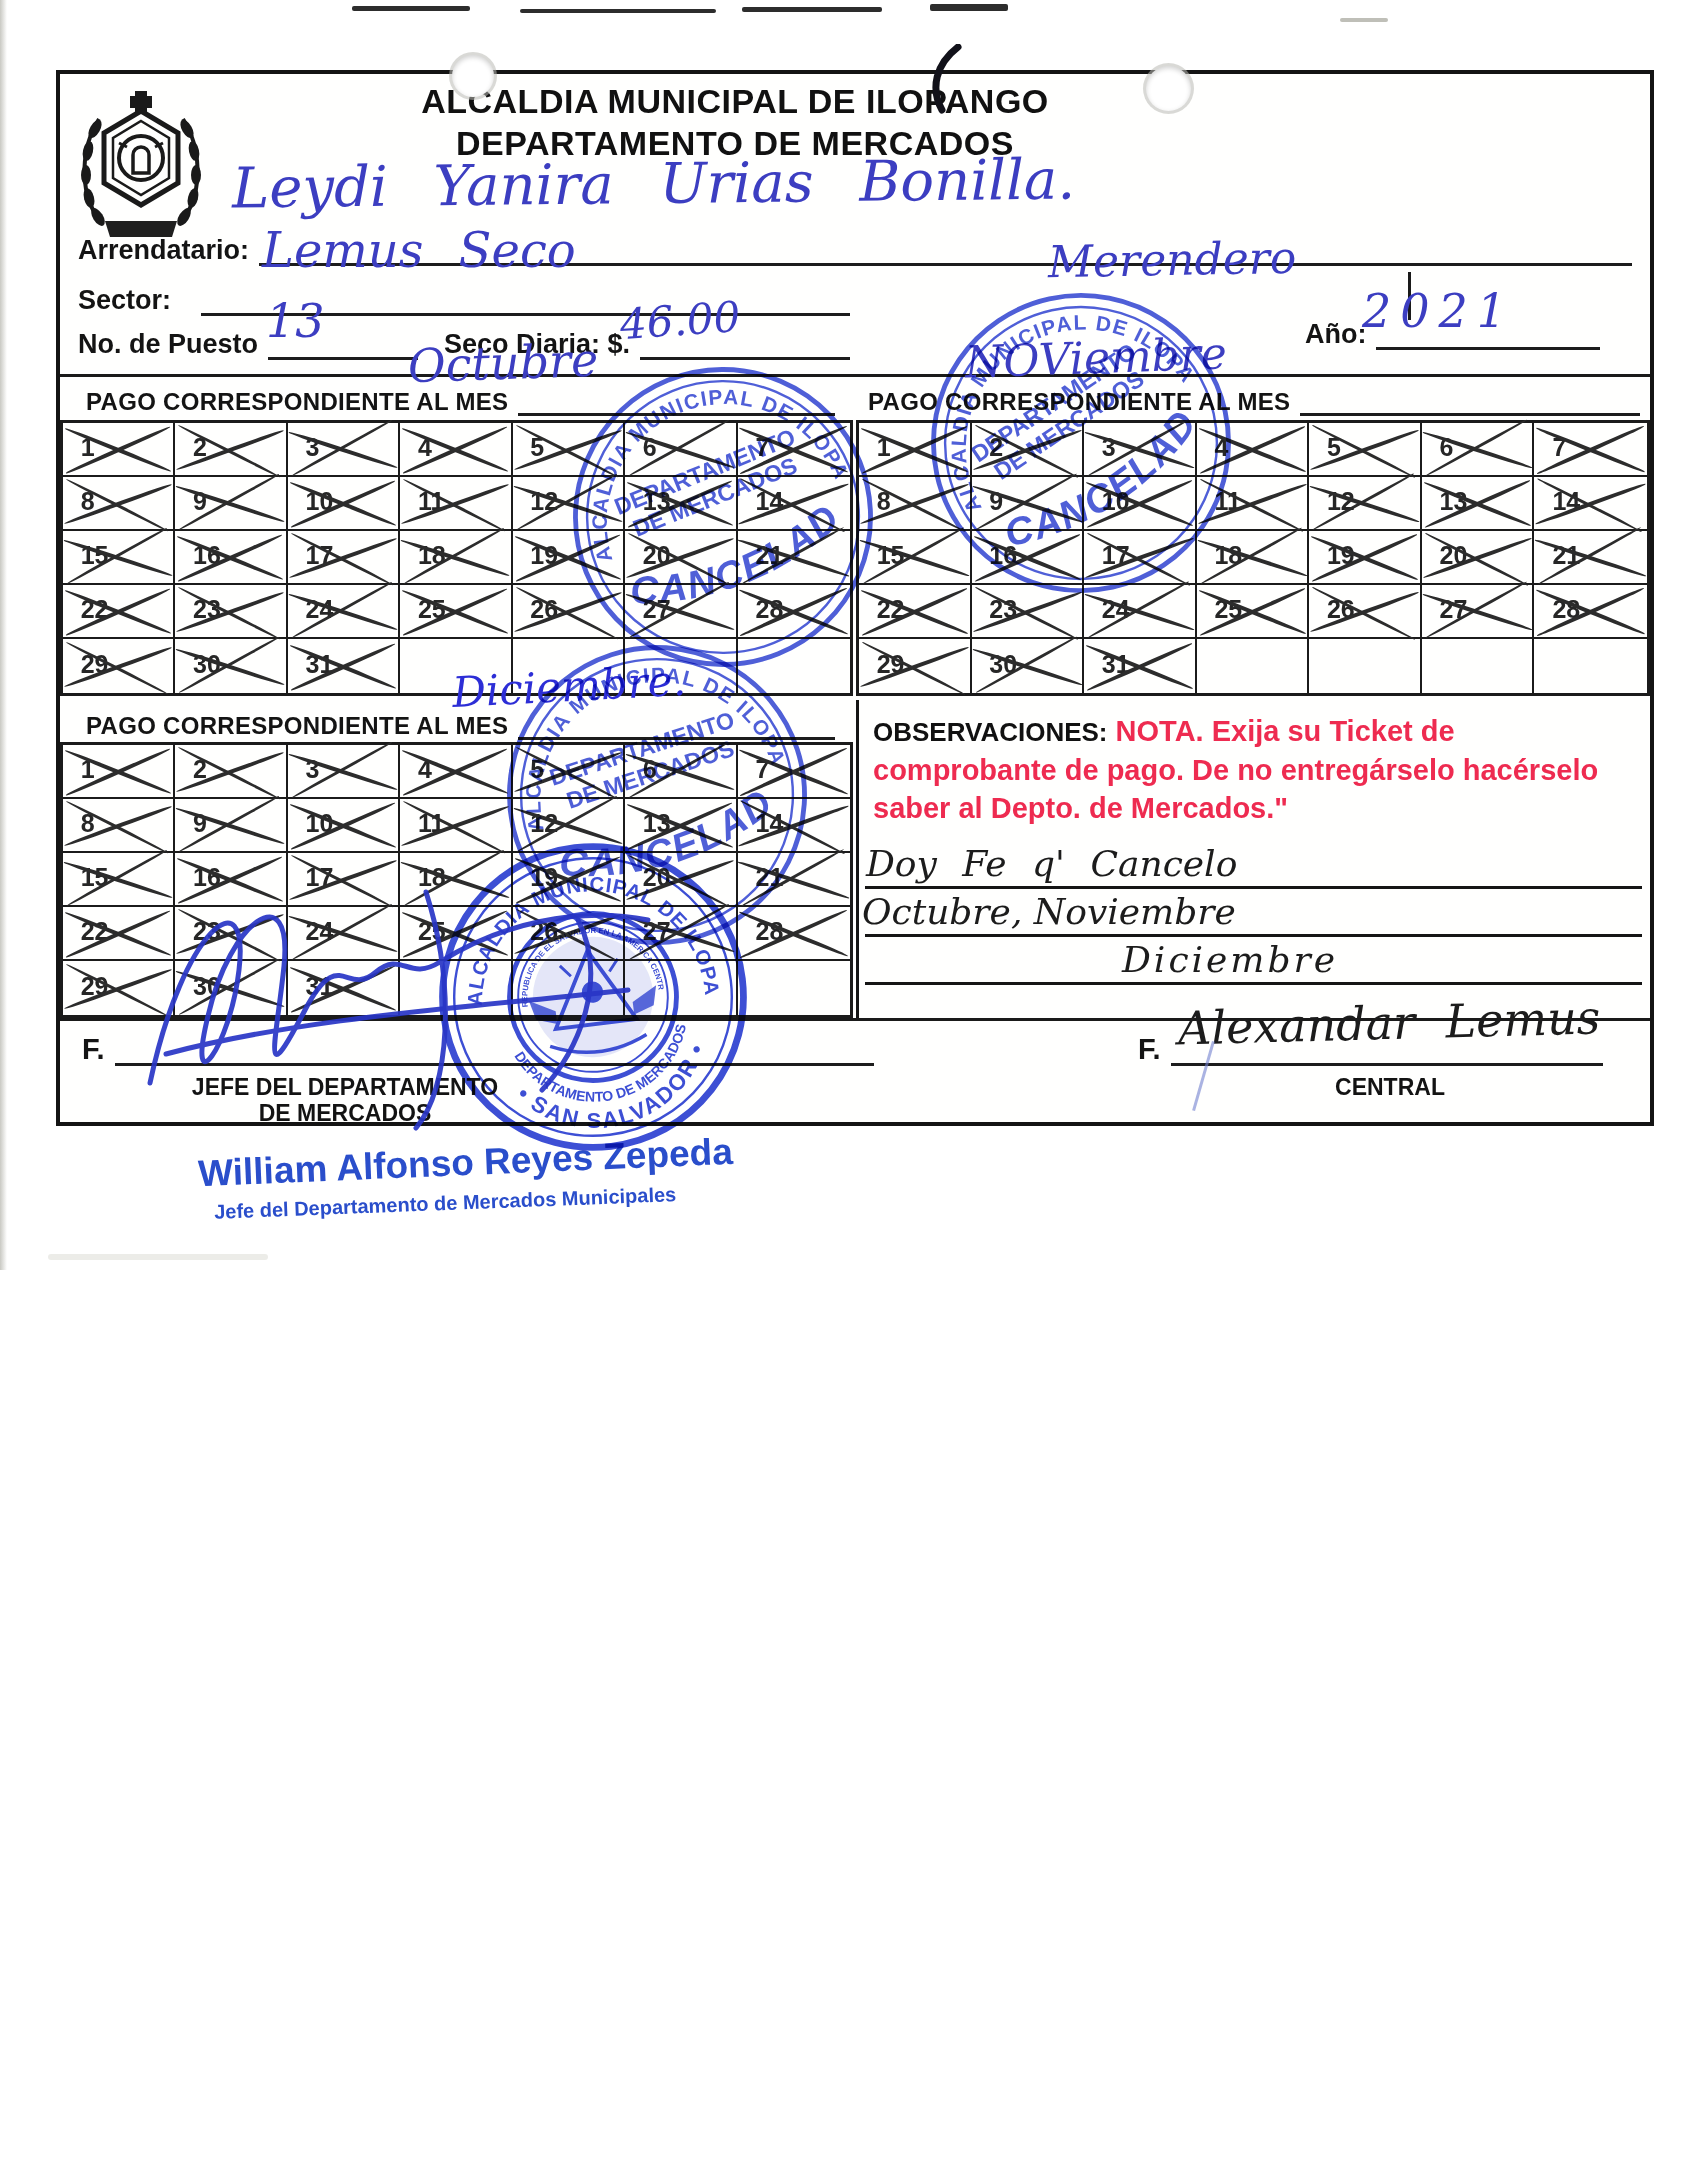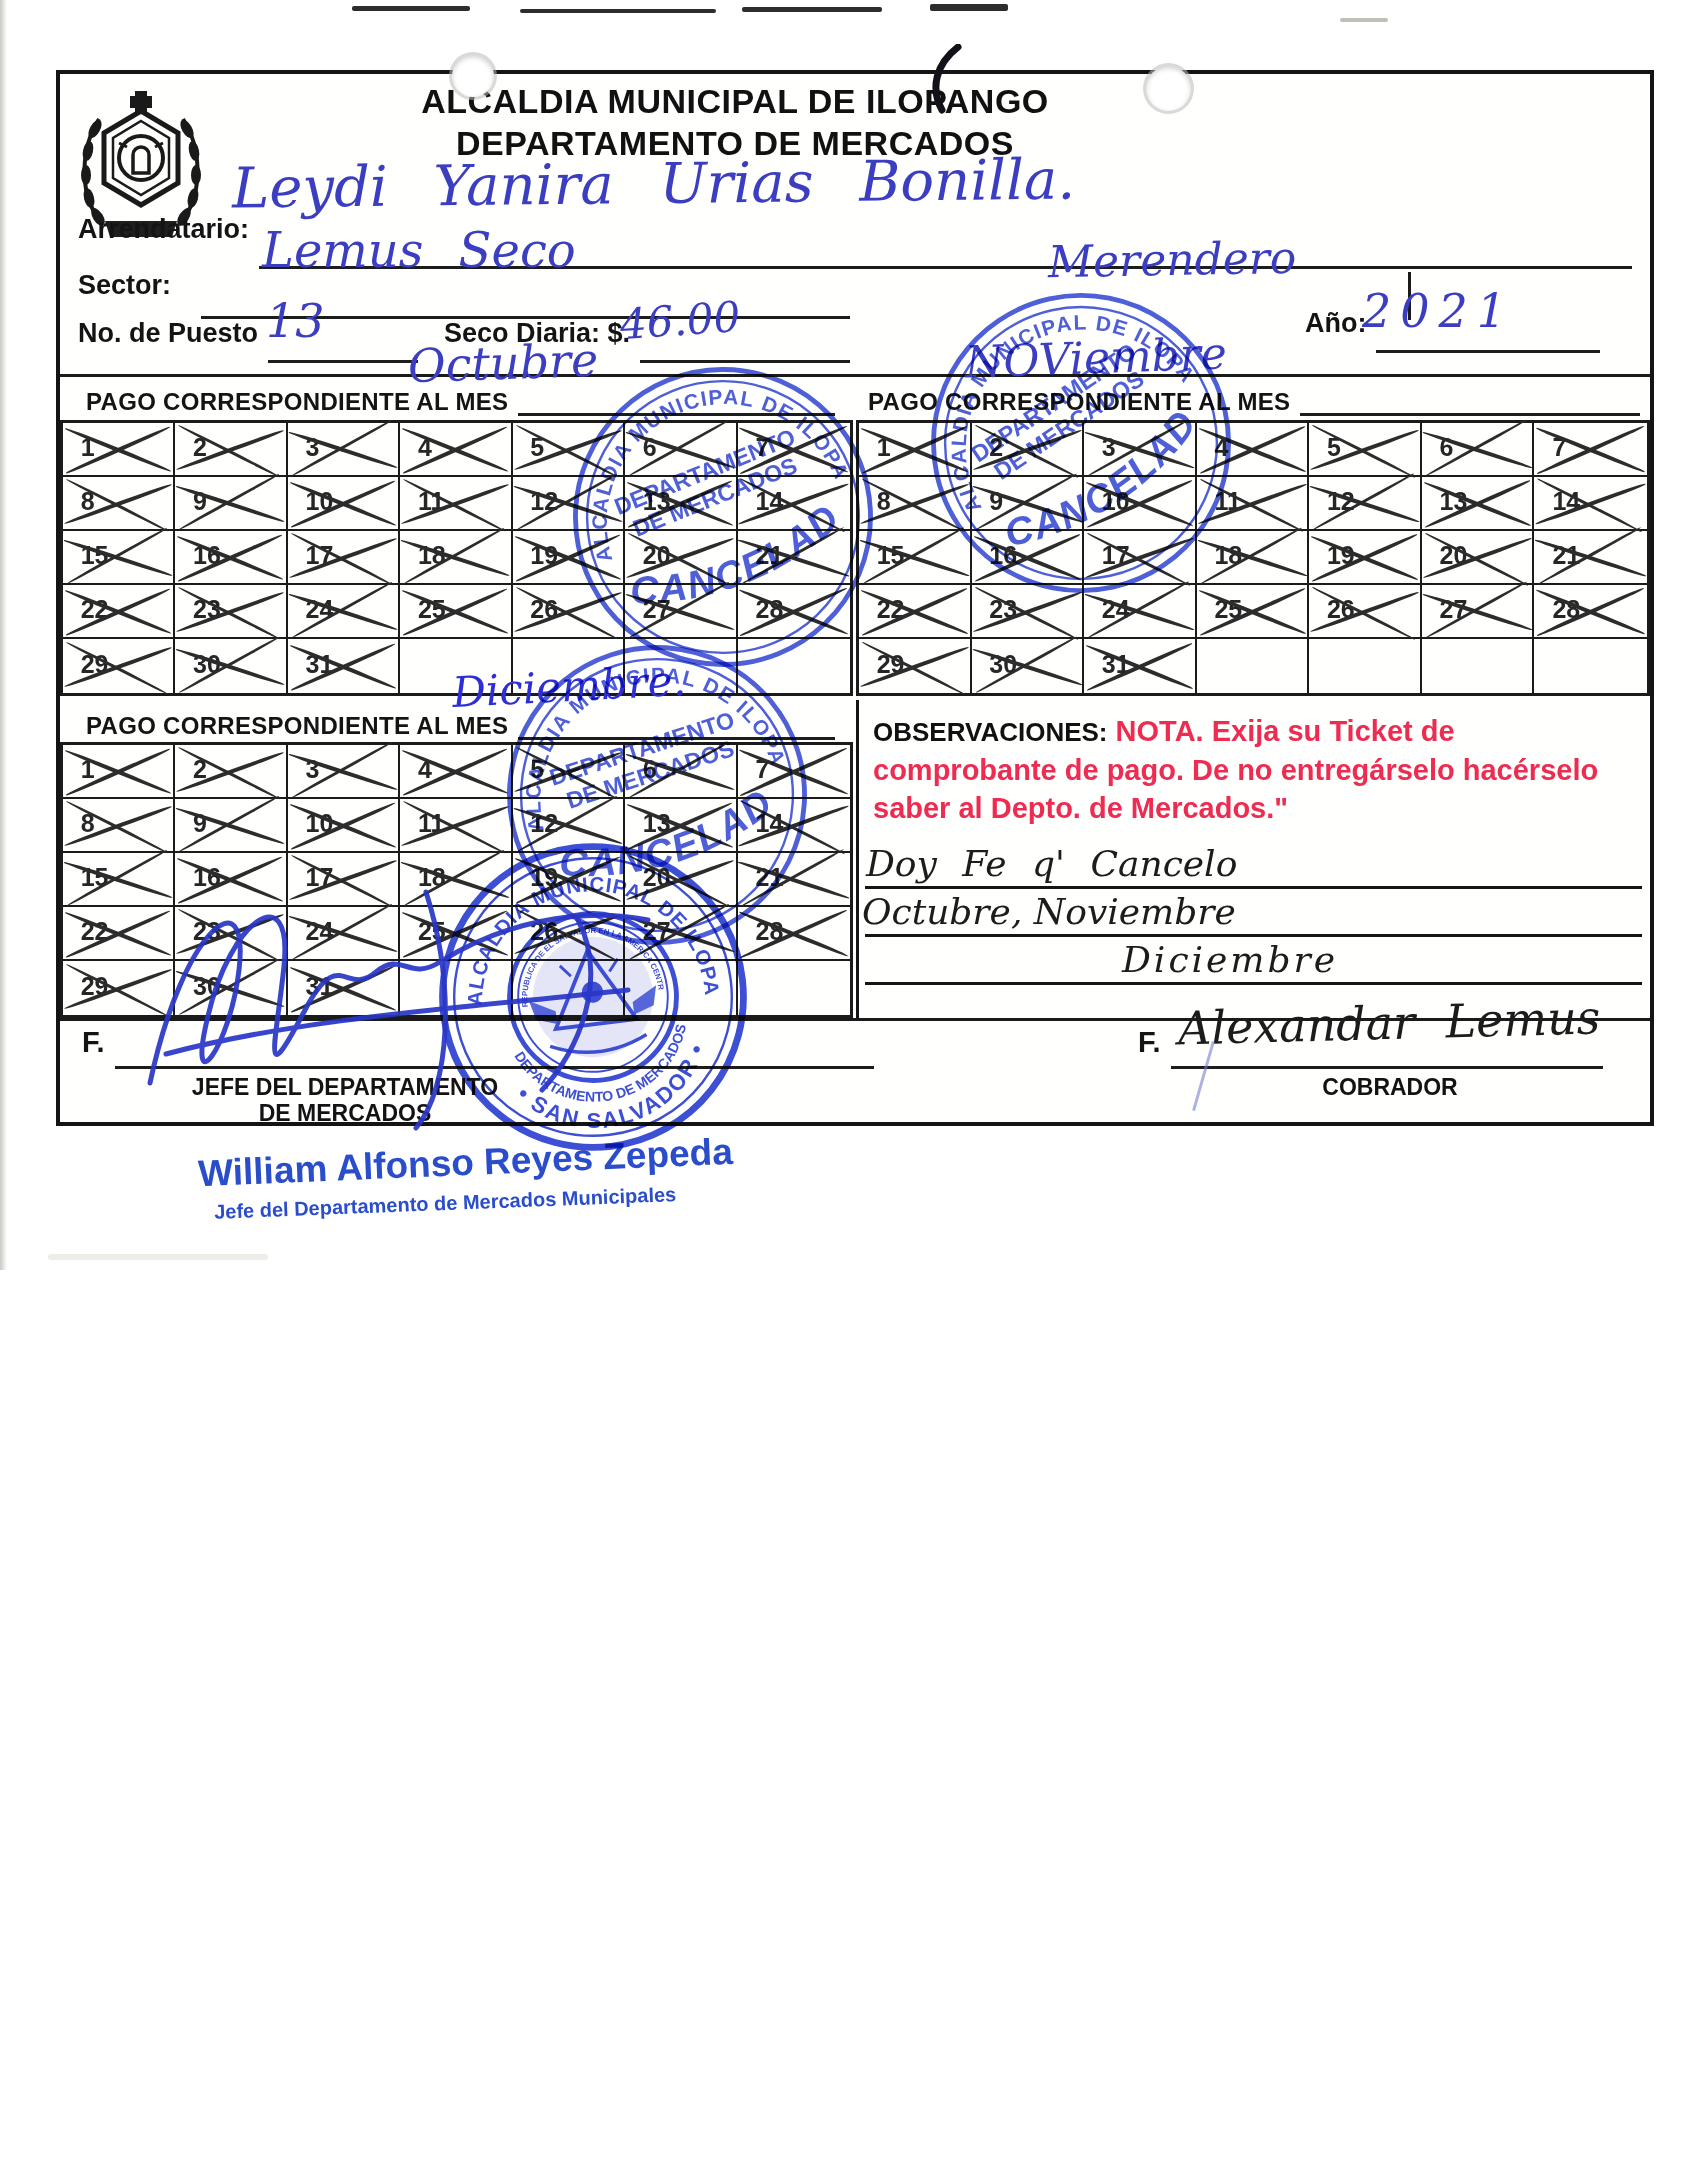--- a/index.html
+++ b/index.html
@@ -14,21 +14,21 @@
     box-shadow:0 0 0 3px rgba(186,186,180,.55), inset 0 2px 5px rgba(0,0,0,.18);}
   .bluemark{position:absolute;width:3px;height:72px;background:#7280cf;opacity:.6;
     transform:rotate(16deg);z-index:9;}
   .streak{position:absolute;background:#dcdcd6;opacity:.55;border-radius:3px;}
   
   .form{position:absolute;left:56px;top:70px;width:1598px;height:1056px;
     border:4px solid #141414;background:#fffffe;box-sizing:border-box;z-index:2;}
   .abs{position:absolute;}
   .title{position:absolute;left:310px;width:730px;text-align:center;
     font-weight:700;font-size:34px;letter-spacing:.5px;color:#111;}
-  .row{position:absolute;display:flex;align-items:flex-start;}
+  .row{position:absolute;display:flex;align-items:flex-end;}
   .lab{font-weight:700;font-size:27px;color:#141414;padding-right:10px;white-space:nowrap;}
   .wline{flex:1;border-bottom:3px solid #1d1d1d;height:100%;}
   .sline{border-bottom:3px solid #1d1d1d;height:100%;}
   .hr{position:absolute;left:0;right:0;height:3px;background:#1a1a1a;}
   .vtick{position:absolute;width:3px;background:#1a1a1a;}
   
   .hw{position:absolute;font-family:"DejaVu Serif",serif;font-style:italic;
     color:#3c3ec1;white-space:nowrap;z-index:7;line-height:1;}
   .hw-black{color:#1c1c1c;}
   
@@ -575,21 +575,21 @@
     <span class="wline"></span>
   </div>
   <div class="sigtitle" style="left:70px;width:430px;top:1000px;">JEFE DEL DEPARTAMENTO</div>
   <div class="sigtitle" style="left:70px;width:430px;top:1026px;">DE MERCADOS</div>
 
   <div class="row fr" style="left:1078px;width:465px;top:952px;height:40px;">
     <span class="lab">F.</span>
     <span class="wline"></span>
   </div>
   <div class="hw hw-black" style="left:1118px;top:926px;font-size:46px;word-spacing:16px;transform:rotate(-1.5deg);">Alexandar Lemus</div>
-  <div class="sigtitle" style="left:1150px;width:360px;top:1000px;">COBRADOR</div>
+  <div class="sigtitle" style="left:1150px;width:360px;top:1000px;">CENTRAL</div>
 </div>
 
 <svg class="sig-svg" style="left:108px;top:858px;" width="560" height="274" viewBox="0 0 560 274">
   <g stroke="#2936c6" stroke-width="5" fill="none" stroke-linecap="round" opacity=".92">
     <path d="M42,225 C75,70 142,18 131,112 C122,190 78,248 100,158 C122,62 185,18 176,108 C168,186 152,238 197,152 C232,86 238,140 268,114 C294,92 300,124 332,104"></path>
     <path d="M58,196 C200,158 380,148 520,132"></path>
     <path d="M318,34 C348,128 342,230 308,270"></path>
     <path d="M332,104 C392,66 470,48 540,62"></path>
     <path d="M470,62 C500,120 472,192 434,232"></path>
   </g>

